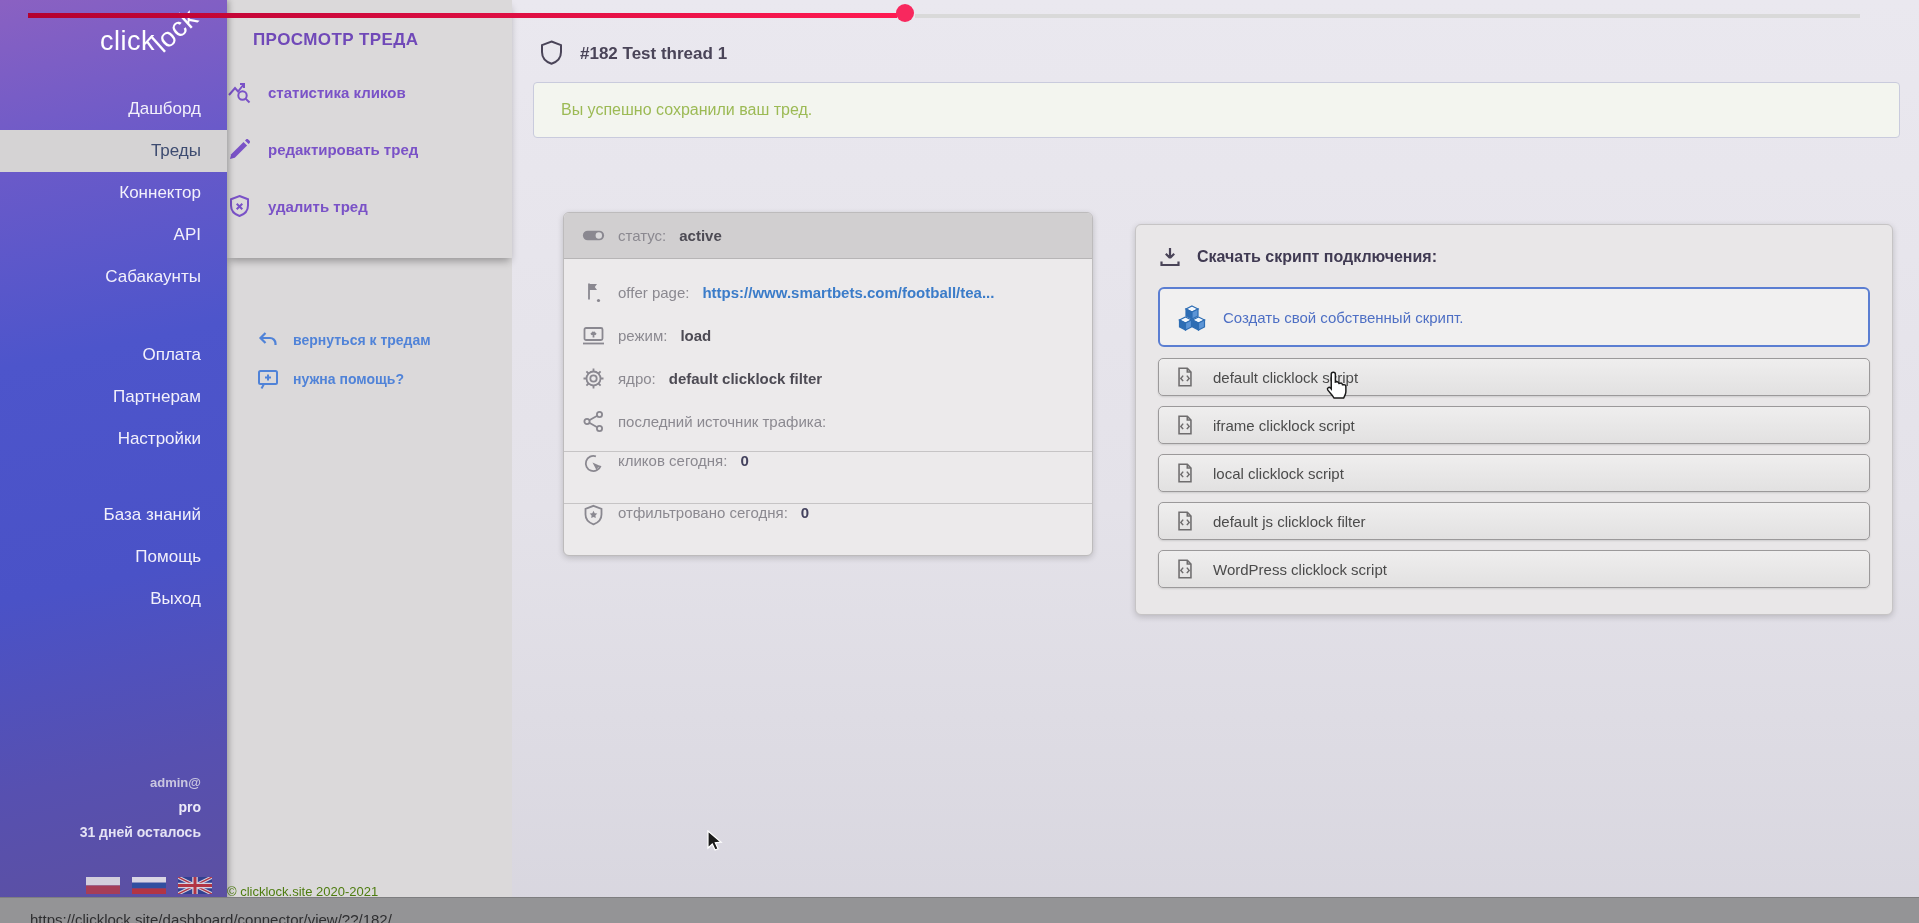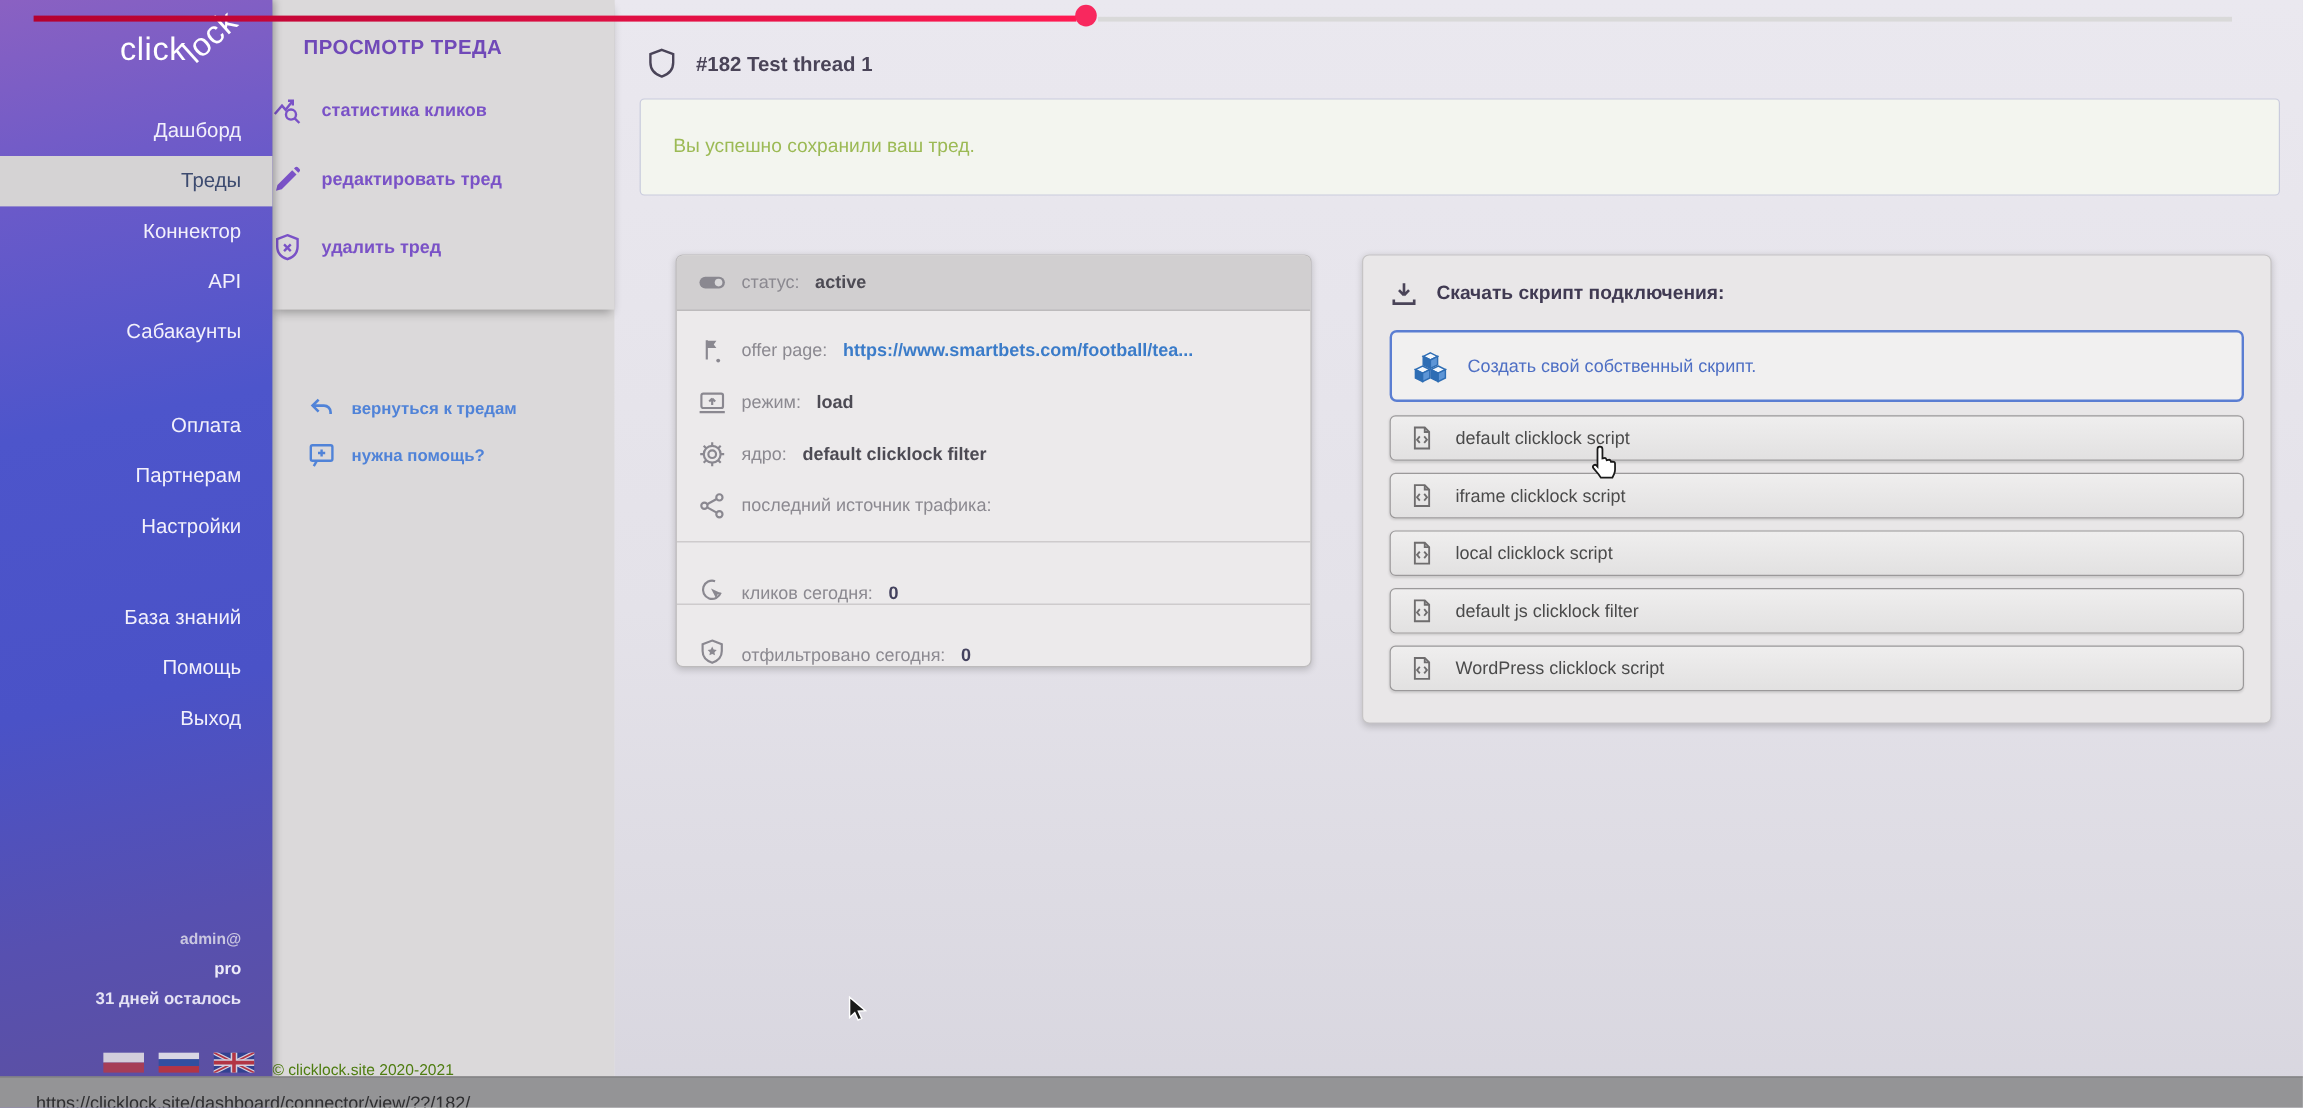--- a/index.html
+++ b/index.html
@@ -39,40 +39,40 @@
   .link-item { display:flex; align-items:center; gap:14px; padding-left:30px; height:39px;
                color:#5083d8; font-weight:700; font-size:14px; cursor:pointer; }
   .link-item svg { width:22px; height:22px; flex:none; }
   .copyright { position:absolute; bottom:24px; left:0; right:0; color:#4d7c0f; font-size:13px; }
 
   
   .main { position:absolute; left:512px; top:0; right:0; height:923px;
           background:linear-gradient(180deg,#eae8ef 0%,#e4e2e9 55%,#d8d6df 100%); }
   .page-header { position:absolute; left:28px; top:40px; display:flex; align-items:center; gap:17px;
                  color:#4a4458; font-weight:700; font-size:17px; }
-  .alert { position:absolute; left:21px; right:19px; top:82px; height:81px; background:#f3f5ef;
+  .alert { position:absolute; left:21px; right:19px; top:82px; height:56px; background:#f3f5ef;
            border:1px solid #c9cbdd; border-radius:4px; display:flex; align-items:center;
            padding:0 27px; color:#9cba55; font-size:16px; }
 
   
   .card { position:absolute; left:51px; top:212px; width:530px; background:#eceaeb;
           border:1px solid #bdbbbc; border-radius:6px; box-shadow:0 2px 6px rgba(0,0,0,.18); overflow:hidden; }
   .card-header { height:46px; background:#d1cfd0; border-bottom:1px solid #b7b5b6;
                  display:flex; align-items:center; gap:13px; padding:0 18px; font-size:15px; }
   .card-body { padding:12px 0 8px; }
   .crow { display:flex; align-items:center; gap:13px; padding:0 18px; height:43px; font-size:15px; white-space:nowrap; }
   .crow svg, .card-header svg, .csec svg { width:23px; height:23px; flex:none; }
   .lbl { color:#8b8990; }
   .val { color:#4d4b54; font-weight:700; }
   a.val { color:#3b7cc9; text-decoration:none; cursor:pointer; }
-  .csec { height:52px; border-top:1px solid #c6c4c5; display:flex; align-items:flex-end; gap:13px; padding:0 18px; font-size:15px; }
+  .csec { height:52px; border-top:1px solid #c6c4c5; display:flex; align-items:flex-start; gap:13px; padding:0 18px; font-size:15px; }
   .num { color:#44425e; font-weight:700; }
 
   
-  .dl-panel { position:absolute; left:623px; top:212px; width:758px; background:#e9e7e8;
+  .dl-panel { position:absolute; left:623px; top:224px; width:758px; background:#e9e7e8;
               border:1px solid #c6c4c5; border-radius:6px; box-shadow:0 2px 6px rgba(0,0,0,.18);
               padding:20px 22px 16px; }
   .dl-header { display:flex; align-items:center; gap:15px; color:#403a52; font-weight:700; font-size:16px; margin-bottom:18px; }
   .dl-header svg { width:24px; height:24px; }
   .btn-primary { display:flex; align-items:center; gap:17px; height:60px; border:2px solid #5b7ed2; border-radius:6px;
                  background:#f1f0f0; color:#4e6fc4; font-size:15px; padding:0 18px; margin-bottom:11px;
                  cursor:pointer; width:100%; font-family:inherit; }
   .btn-primary svg { width:28px; height:28px; }
   .btn-script { display:flex; align-items:center; gap:17px; height:38px; border:1px solid #9b999a; border-radius:5px;
                 background:linear-gradient(#efeeee,#e2e1e1); color:#4b4b4b; font-size:15px; padding:0 15px;

